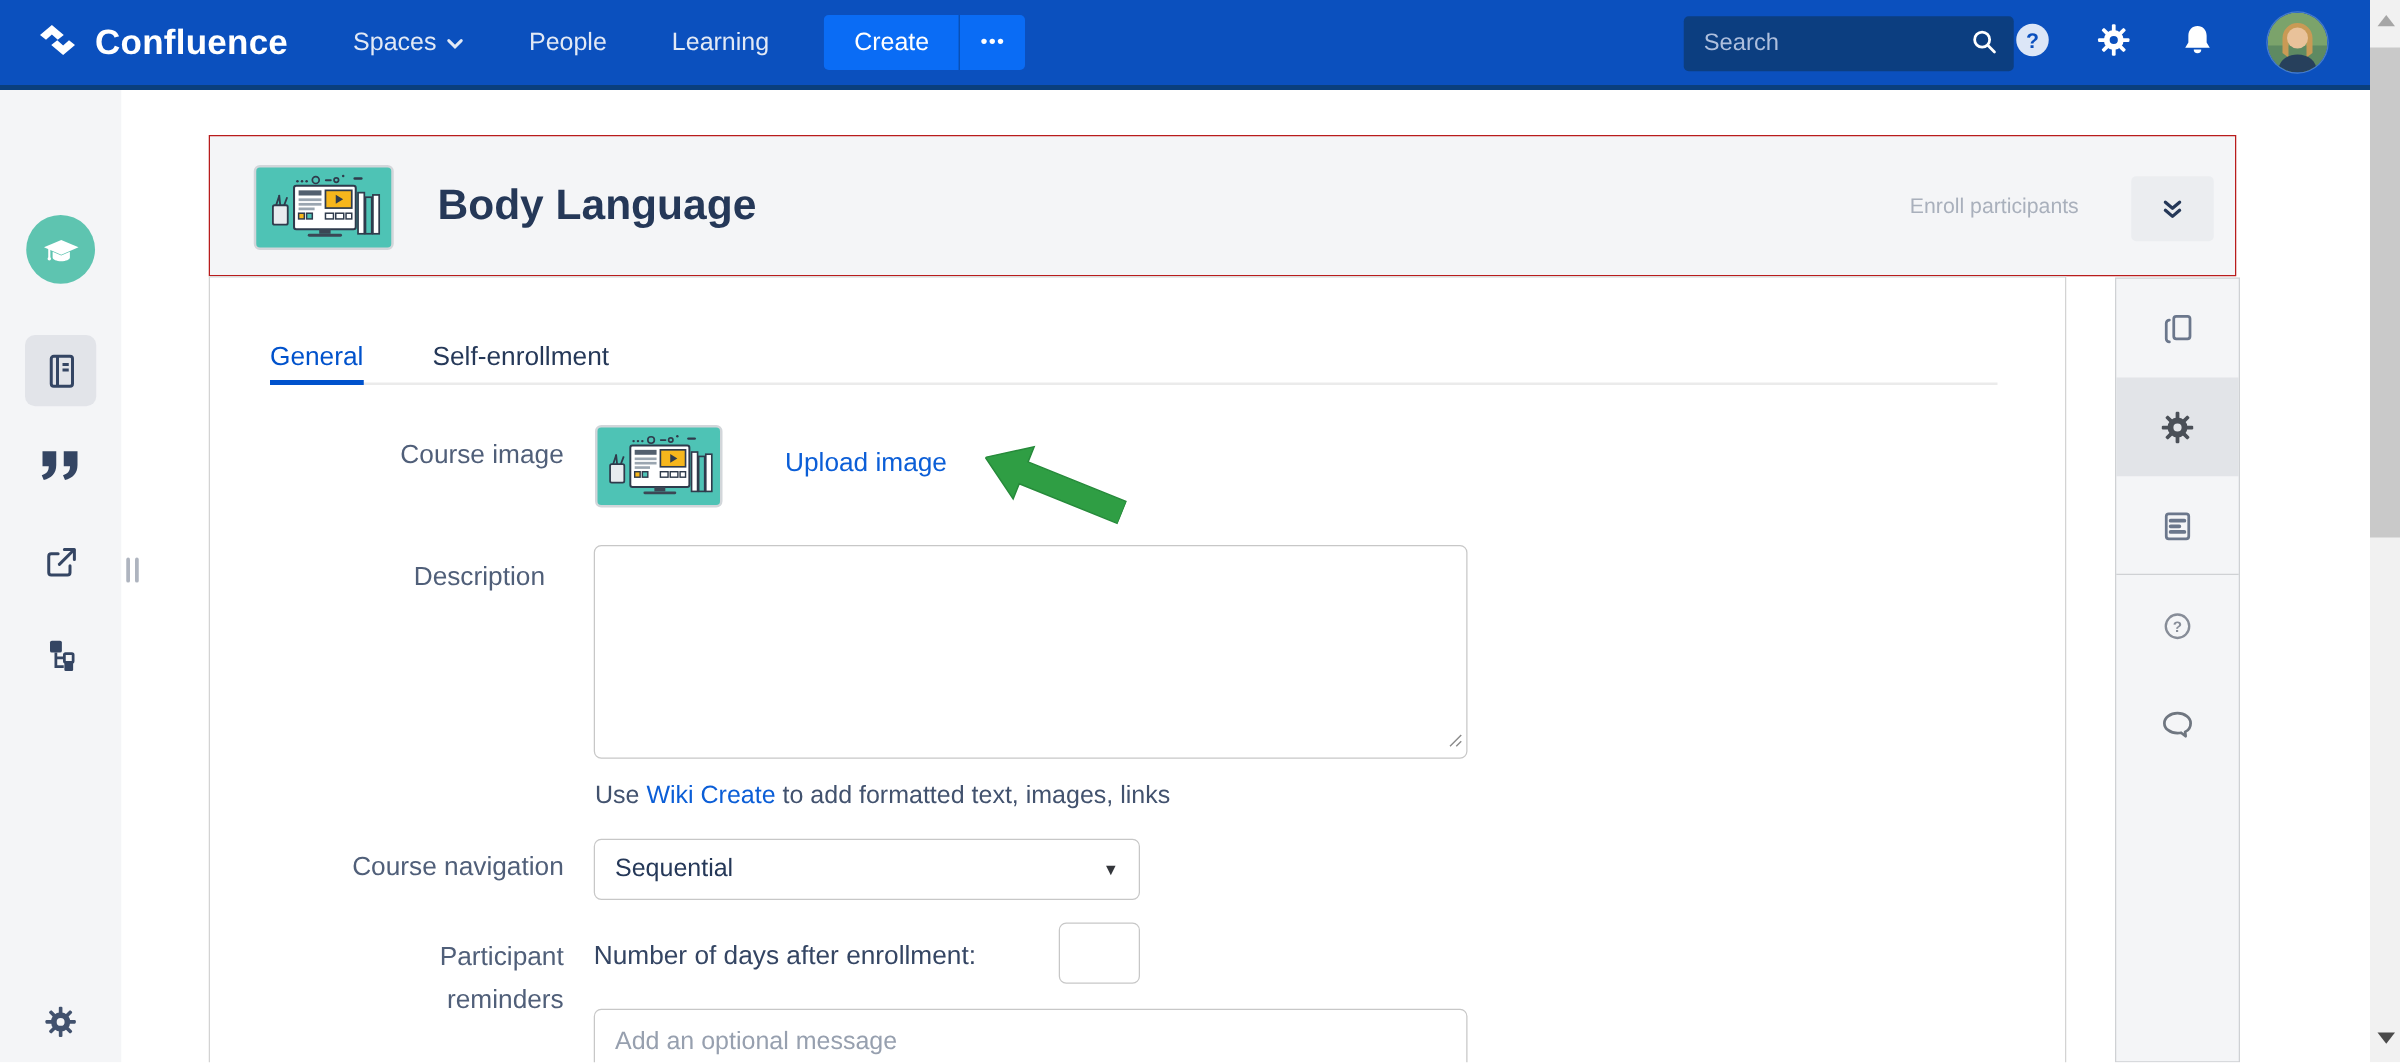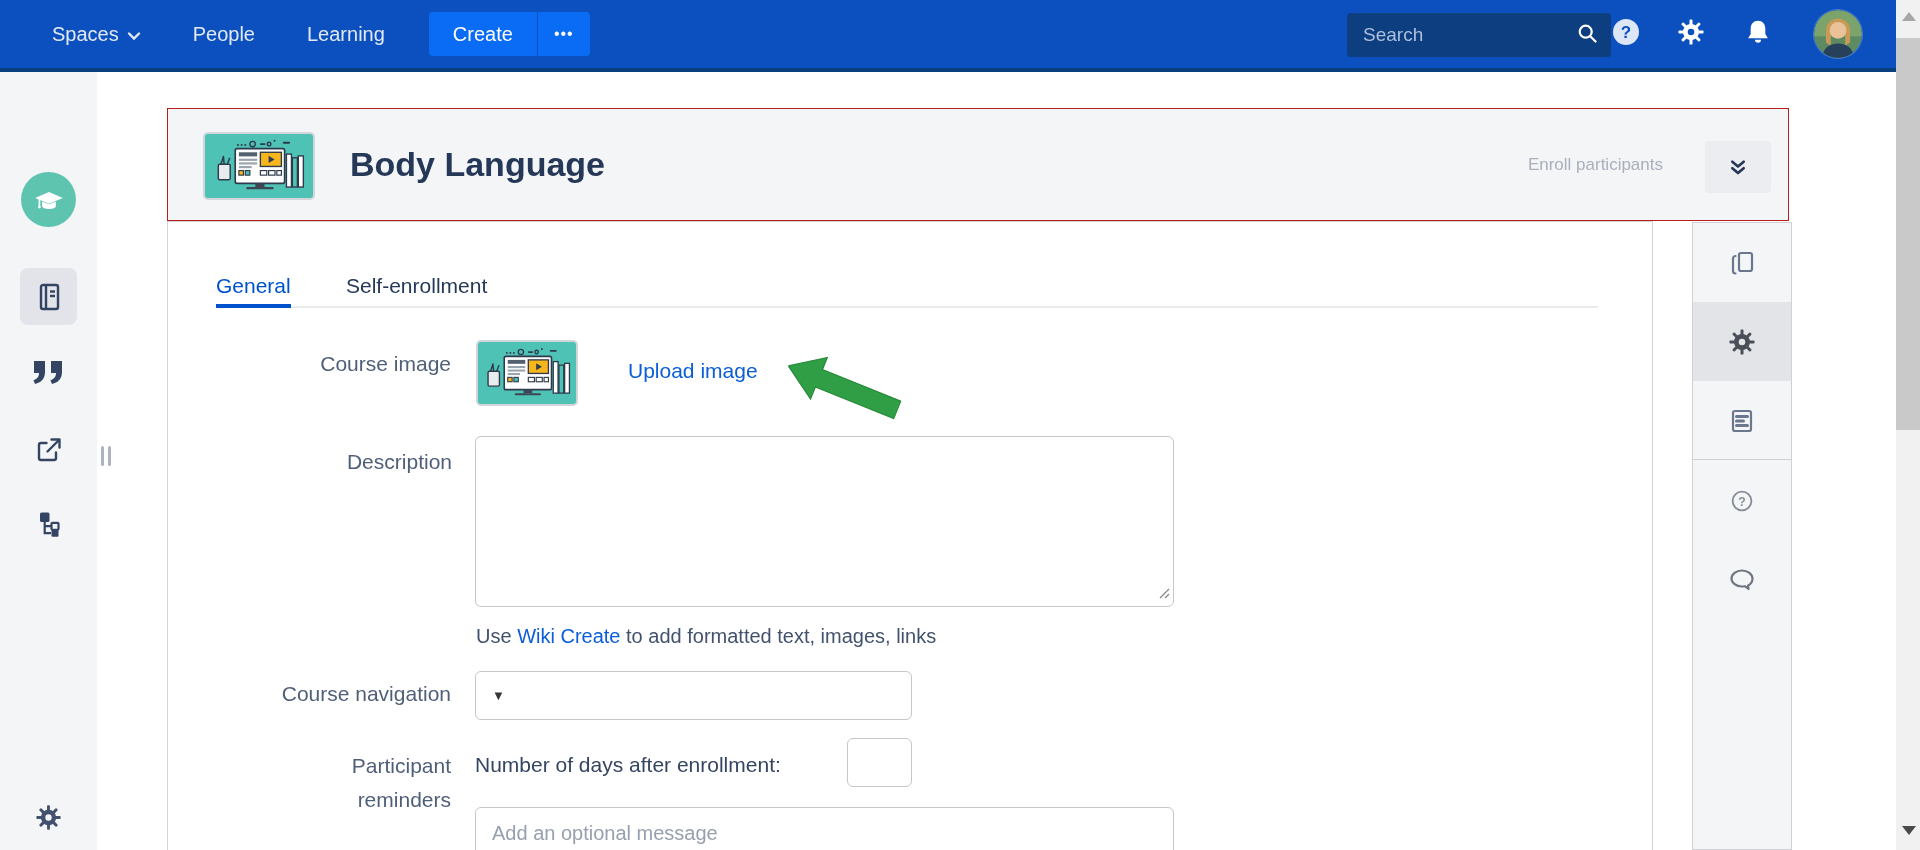--- a/index.html
+++ b/index.html
@@ -92,20 +92,29 @@
   .sb-down { position:absolute; left:6px; top:826px; width:0; height:0; cursor:pointer;
              border-left:7px solid transparent; border-right:7px solid transparent; border-top:9px solid #4A4A4A; }
 </style>
 </head>
 <body>
 
 <div id="screen">
 
   <div class="navbar">
     <div class="navbar-inner">
+      <div class="brand">
+        <span>
+          <svg width="36" height="32" viewBox="0 0 36 32" fill="#fff">
+            <path d="M4 12 L13.5 4 L23 12 L18.2 15.8 L13.5 11.6 L8.8 15.8 Z"></path>
+            <path d="M32 20 L22.5 28 L13 20 L17.8 16.2 L22.5 20.4 L27.2 16.2 Z"></path>
+          </svg>
+        </span>
+        <span class="brand-text">Confluence</span>
+      </div>
       <div class="nav-item">
         <span>Spaces</span>
         <span>
           <svg width="14" height="10" viewBox="0 0 14 10" fill="none" stroke="#E2E9F5" stroke-width="2.4" stroke-linecap="round">
               <path d="M2 2.5l5 5 5-5"></path>
             </svg>
         </span>
       </div>
       <div class="nav-item">
         <span>People</span>
@@ -351,36 +360,37 @@
         </g>
       </svg>
     </div>
     <a class="upload-link" href="#">Upload image</a>
     <div class="annotation-arrow">
       <svg width="118" height="52" viewBox="0 0 100 42">
         <polygon points="0,21 28,2 28,13 100,13 100,29 28,29 28,40" fill="#2F9E44" stroke="#268A3A" stroke-width="1"></polygon>
       </svg>
     </div>
 
-    <div class="form-label" style="left:64px; top:228px; width:220px;">Description</div>
+    <div class="form-label" style="left:48px; top:228px; width:220px;">Description</div>
     <div class="desc-area">
       <textarea style=""></textarea>
       <span class="resize-grip">
         <svg width="12" height="12" viewBox="0 0 12 12" stroke="#8a8a8a" stroke-width="1.2">
           <path d="M11 2L2 11"></path>
             <path d="M11 7L7 11"></path>
         </svg>
       </span>
     </div>
     <div class="hint-line">
       <span>Use </span><a class="wiki-link" href="#">Wiki Create</a><span> to add formatted text, images, links</span>
     </div>
 
     <div class="form-label" style="left:63px; top:460px; width:220px;">Course navigation</div>
     <div class="select-box">
+      <span class="select-value">Sequential</span>
       <span class="select-arrow">▼</span>
     </div>
 
     <div class="form-label" style="left:163px; top:527px; width:120px; line-height:34px;">Participant reminders</div>
     <div class="days-text">Number of days after enrollment:</div>
     <input class="days-input" type="text" value="" style="">
     <input class="msg-input" type="text" placeholder="Add an optional message" style="">
   </div>
 
   <div class="right-strip">

